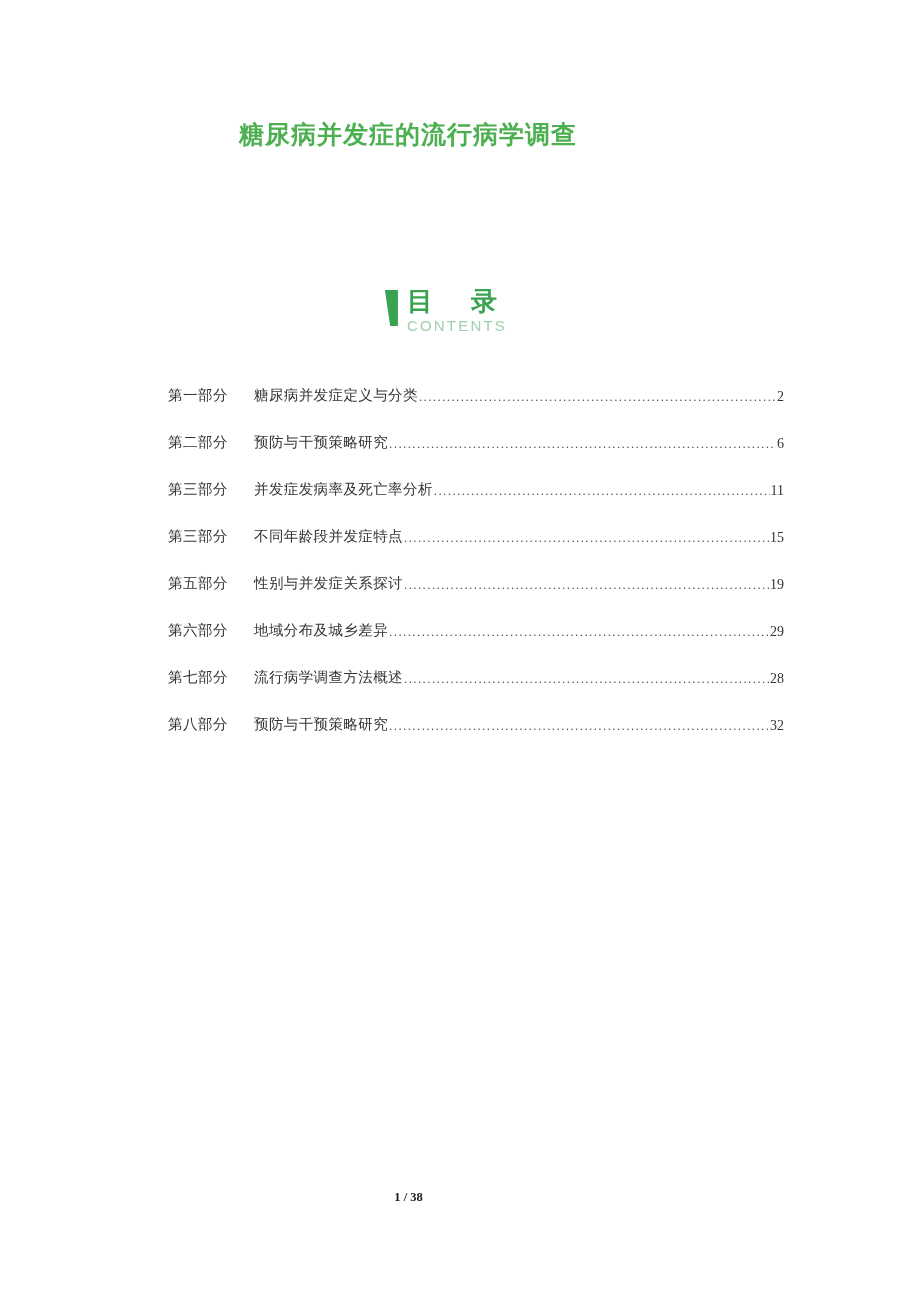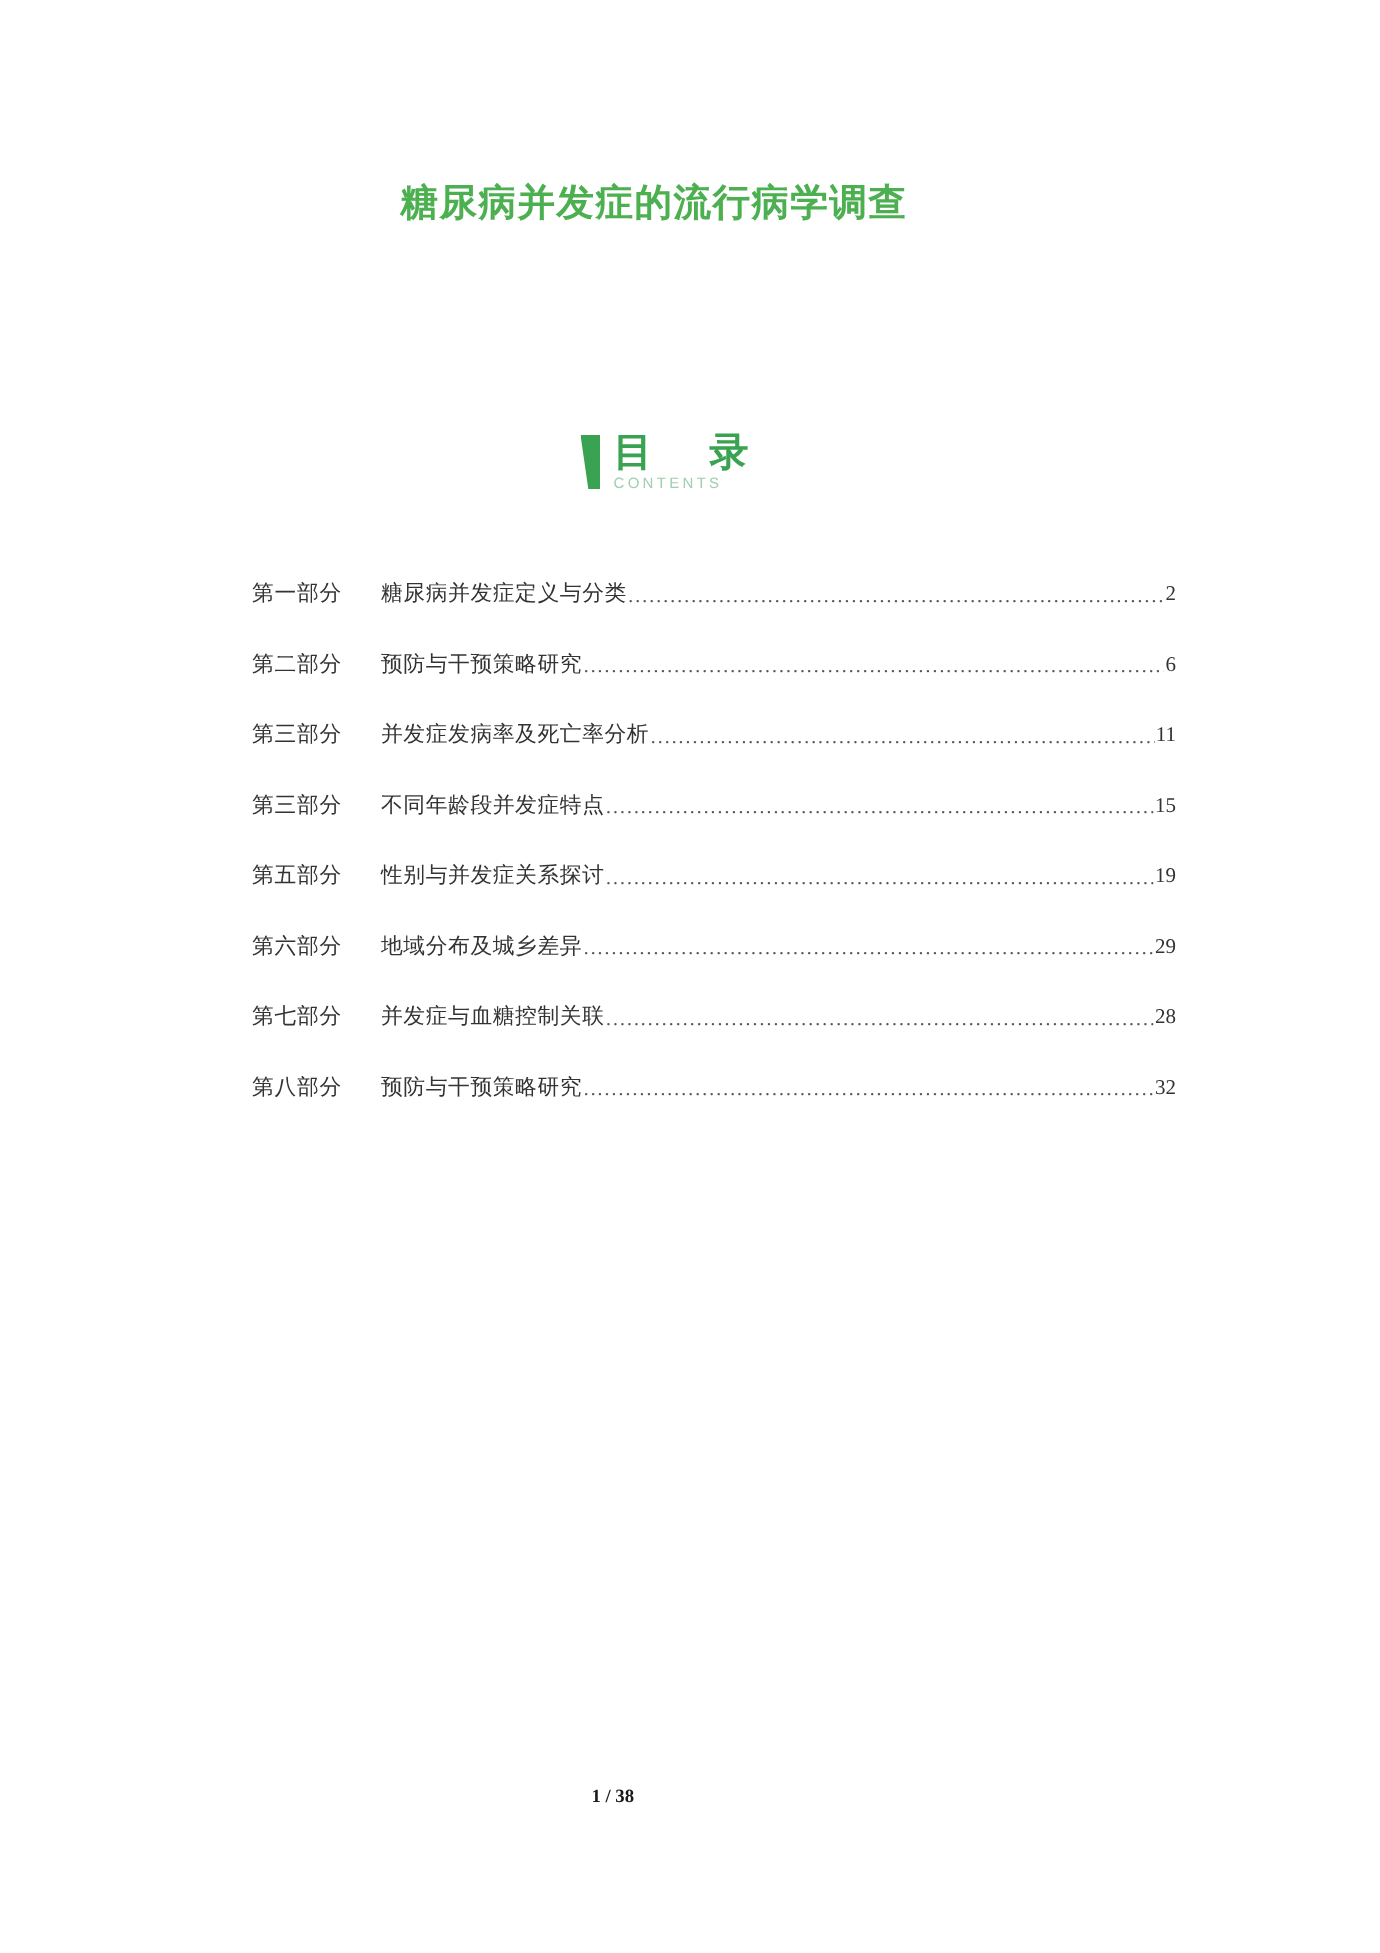--- a/index.html
+++ b/index.html
@@ -26,21 +26,20 @@
     position: absolute;
     top: 118px;
     left: 0;
     width: 816px;
     text-align: center;
     font-size: 25px;
     font-weight: bold;
     color: #4caf50;
     letter-spacing: 1px;
     font-family: "Liberation Sans", "DejaVu Sans", sans-serif;
-    padding-left: 28px;
   }
   .toc-header {
     position: absolute;
     top: 288px;
     left: 0;
     width: 892px;
     display: flex;
     justify-content: center;
     align-items: flex-start;
   }
@@ -62,21 +61,21 @@
     line-height: 1;
   }
   .toc-cn {
     font-size: 26px;
     font-weight: bold;
     color: #3aa352;
     letter-spacing: 6px;
     font-family: "Liberation Sans", "DejaVu Sans", sans-serif;
   }
   .toc-en {
-    font-size: 10px;
+    font-size: 15px;
     color: #9fcfae;
     letter-spacing: 2.2px;
     margin-top: 4px;
     font-family: "Liberation Sans", "DejaVu Sans", sans-serif;
   }
   .toc-list {
     position: absolute;
     top: 358px;
     left: 168px;
     width: 616px;
@@ -180,21 +179,21 @@
 
     <div class="toc-row">
       <span class="toc-part">第六部分</span>
       <span class="toc-label">地域分布及城乡差异</span>
       <span class="toc-dots">..........................................................................................................................................................</span>
       <span class="toc-page">29</span>
     </div>
 
     <div class="toc-row">
       <span class="toc-part">第七部分</span>
-      <span class="toc-label">并发症与血糖控制关联</span>
+      <span class="toc-label">流行病学调查方法概述</span>
       <span class="toc-dots">..........................................................................................................................................................</span>
       <span class="toc-page">28</span>
     </div>
 
     <div class="toc-row">
       <span class="toc-part">第八部分</span>
       <span class="toc-label">预防与干预策略研究</span>
       <span class="toc-dots">..........................................................................................................................................................</span>
       <span class="toc-page">32</span>
     </div>

